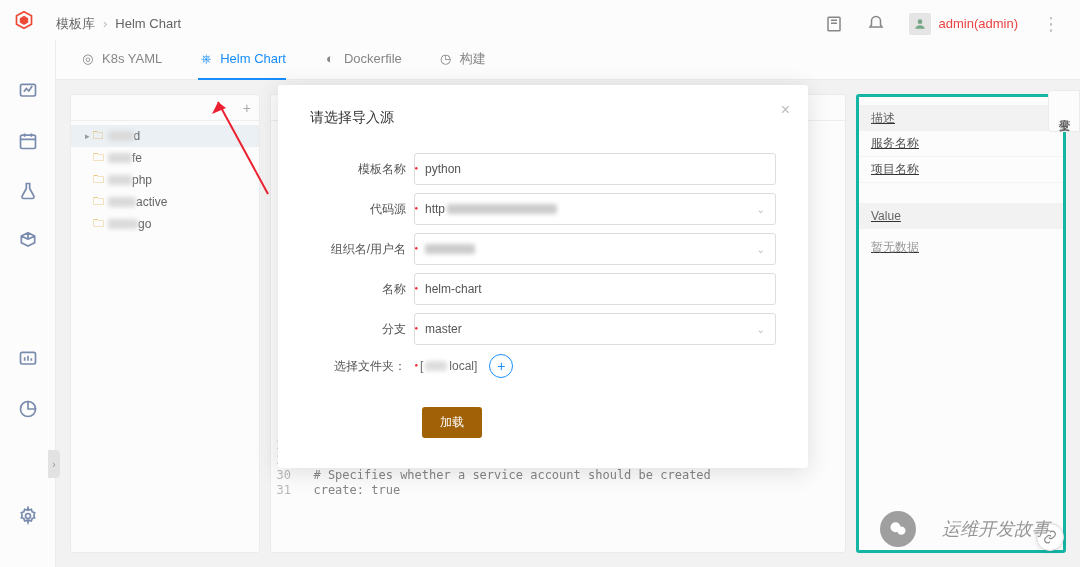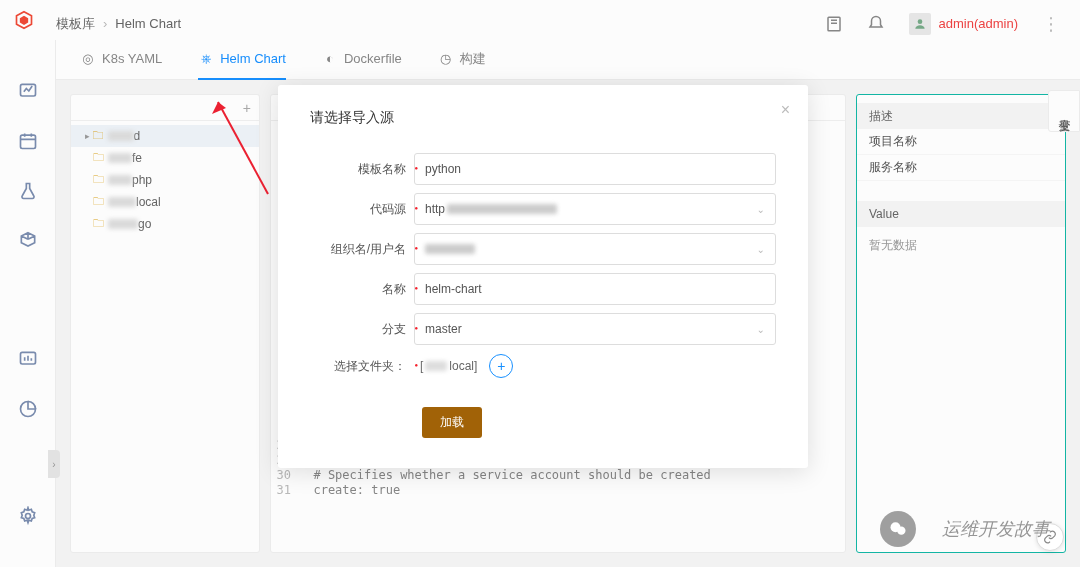--- a/index.html
+++ b/index.html
@@ -41,21 +41,21 @@
     .blurbox { display: inline-block; height: 10px; background: #ddd; filter: blur(2px); border-radius: 2px; }
     .arrow-pointer { position: absolute; left: 152px; top: 14px; pointer-events: none; }
     
     .editor-pane { flex: 1; background: #fff; border: 1px solid #eee; border-radius: 3px; display: flex; flex-direction: column; position: relative; }
     .editor-tabs { height: 26px; border-bottom: 1px solid #f0f0f0; display: flex; align-items: center; padding: 0 8px; font-size: 12px; color: #888; }
     .code { flex: 1; padding: 6px 0; font-family: Menlo, Consolas, monospace; font-size: 12px; overflow: hidden; }
     .code-line { display: flex; align-items: center; height: 15px; }
     .gutter { width: 28px; text-align: right; color: #bbb; padding-right: 8px; }
     .code-text { color: #888; white-space: pre; }
     
-    .prop-pane { width: 210px; background: #fff; border: 1px solid #14b8a6; border-radius: 3px; padding: 8px 0; }
+    .prop-pane { width: 210px; background: #fff; border: 3px solid #14b8a6; border-radius: 3px; padding: 8px 0; text-decoration: underline; }
     .prop-head { background: #f5f5f5; height: 26px; display: flex; align-items: center; padding: 0 12px; font-size: 12px; color: #666; }
     .prop-row { height: 26px; display: flex; align-items: center; padding: 0 12px; font-size: 12px; color: #555; border-bottom: 1px solid #f7f7f7; }
     .empty-text { padding: 10px 12px; font-size: 12px; color: #999; }
     
     .vars-btn { position: absolute; right: 0; top: 90px; width: 32px; height: 42px; background: #fff; border: 1px solid #eee; border-radius: 3px 0 0 3px; display: flex; flex-direction: column; align-items: center; justify-content: center; font-size: 12px; color: #555; cursor: pointer; }
     
     .overlay { position: absolute; inset: 0; background: rgba(0,0,0,0.01); }
     .modal { position: absolute; left: 278px; top: 85px; width: 530px; background: #fff; border-radius: 3px; box-shadow: 0 4px 24px rgba(0,0,0,0.12); padding: 24px 32px 30px 32px; z-index: 100; }
     .modal-title { font-size: 14px; color: #333; font-weight: 500; margin-bottom: 26px; }
     .modal-close { position: absolute; top: 16px; right: 18px; color: #bbb; font-size: 16px; cursor: pointer; }
@@ -200,21 +200,21 @@
             <span>fe</span>
           </div>
         <div class="tree-node" style="padding-left:22px">
             <span class="folder-ico">🗀</span>
             <span class="blurbox" style="width:24px"></span>
             <span>php</span>
           </div>
         <div class="tree-node" style="padding-left:22px">
             <span class="folder-ico">🗀</span>
             <span class="blurbox" style="width:28px"></span>
-            <span>local</span>
+            <span>active</span>
           </div>
         <div class="tree-node" style="padding-left:22px">
             <span class="folder-ico">🗀</span>
             <span class="blurbox" style="width:30px"></span>
             <span>go</span>
           </div>
       </div>
       <svg class="arrow-pointer" width="90" height="120">
           <line x1="60" y1="100" x2="10" y2="8" stroke="#e23" stroke-width="2"></line>
           <polygon points="10,8 4,20 18,14" fill="#e23"></polygon>
@@ -241,22 +241,22 @@
           </div>
         <div class="code-line">
             <span class="gutter">31</span>
             <span class="code-text val">  create: true</span>
           </div>
       </div>
     </div>
 
     <div class="prop-pane">
       <div class="prop-head">描述</div>
+      <div class="prop-row">服务名称</div>
       <div class="prop-row">项目名称</div>
-      <div class="prop-row">服务名称</div>
       <div style="height:20px"></div>
       <div class="prop-head">Value</div>
       <div class="empty-text">暂无数据</div>
     </div>
   </div>
 </div>
 
 <div class="vars-btn">
   <span style="writing-mode:vertical-rl;letter-spacing:2px">变量</span>
 </div>

